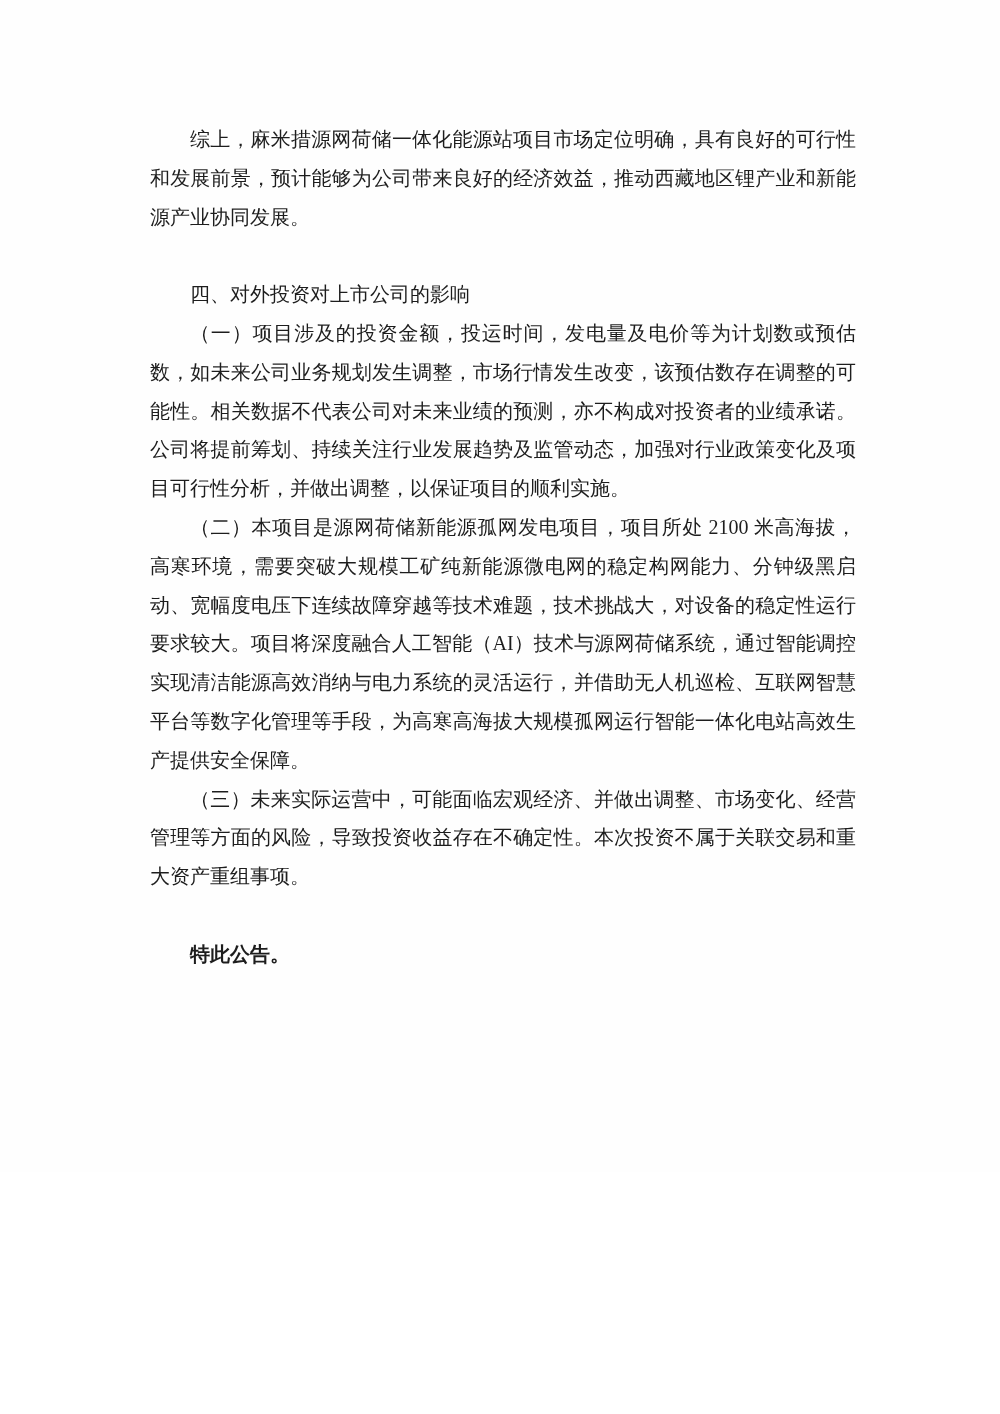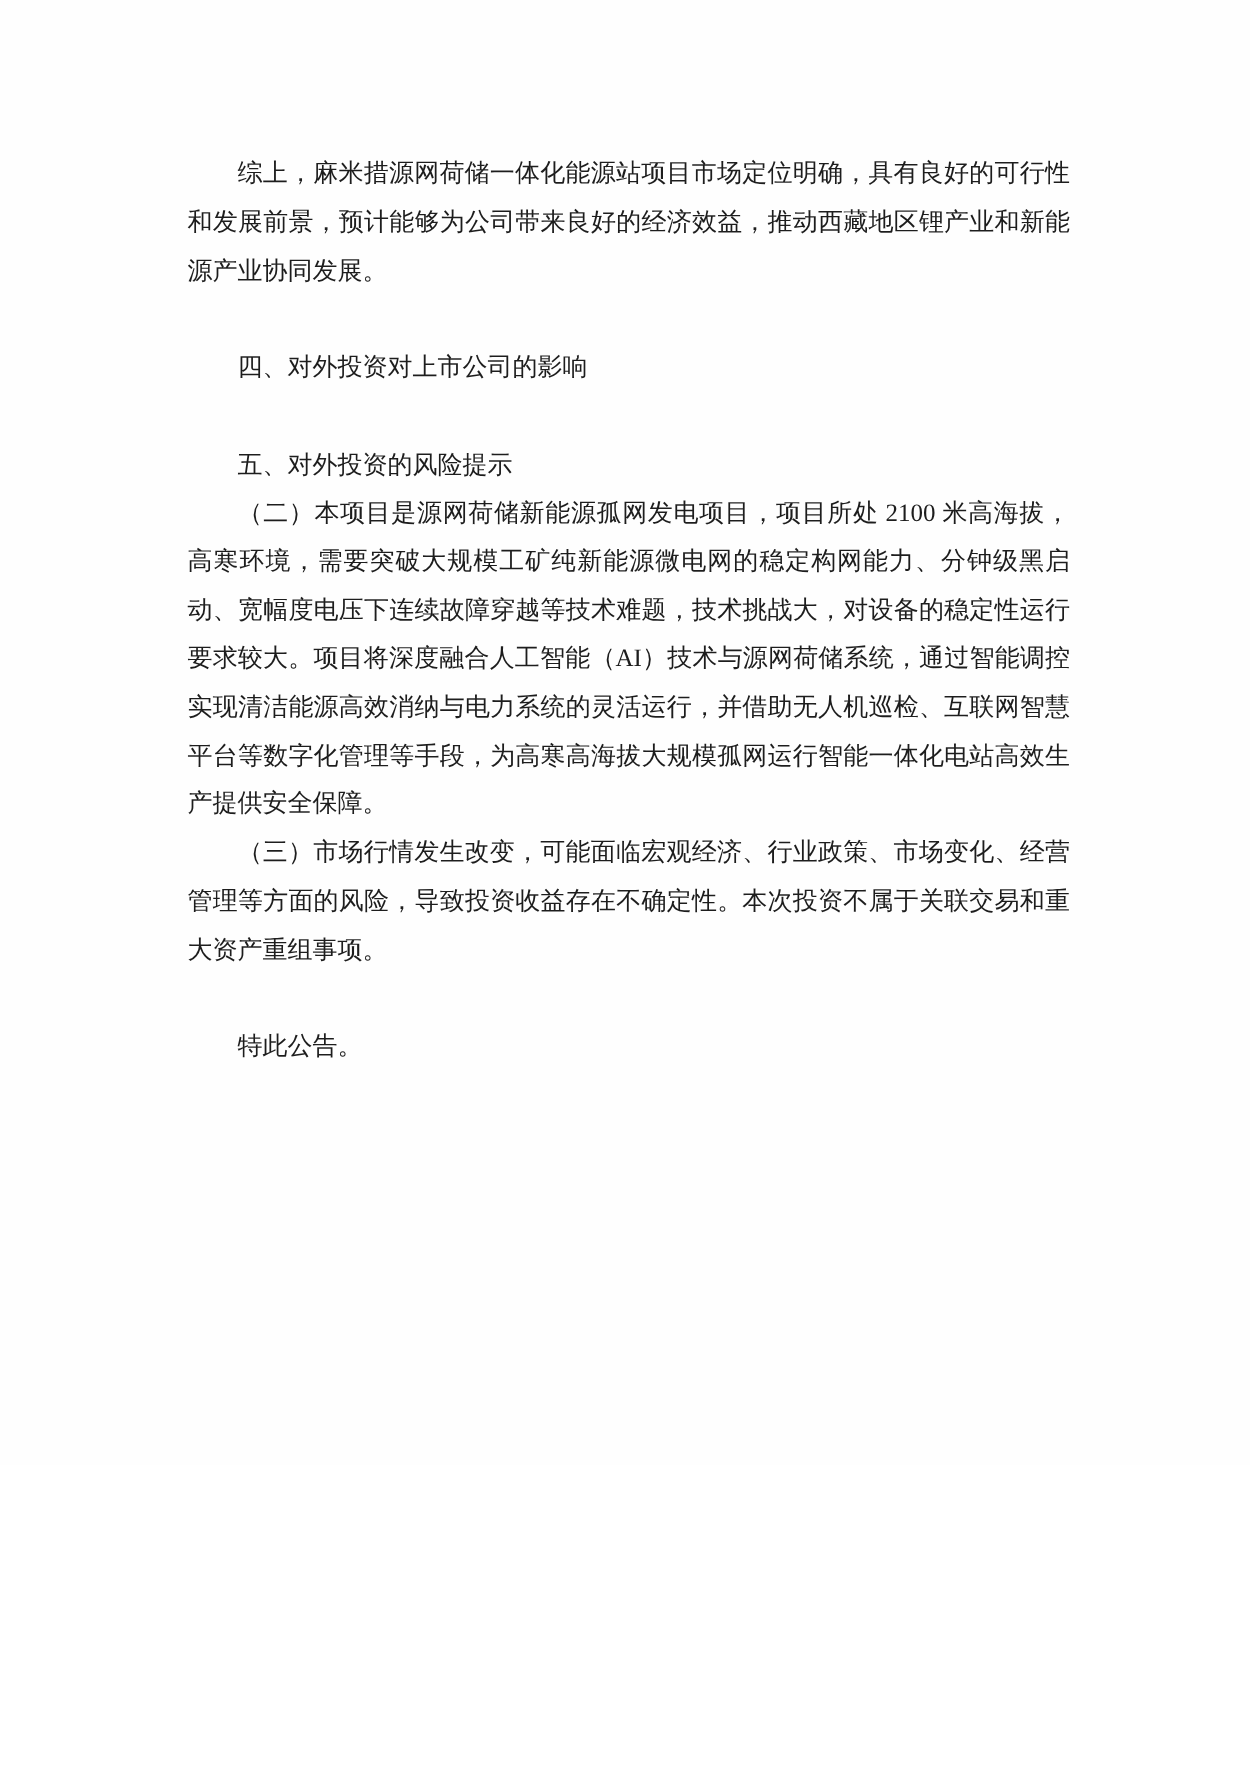--- a/index.html
+++ b/index.html
@@ -32,38 +32,38 @@
     text-indent: 2em;
   }
   .body-paragraph {
     font-weight: normal;
   }
   .section-heading {
     font-weight: normal;
     margin-top: 38.8px !important;
   }
   .closing-statement {
-    font-weight: normal;
+    font-weight: bold;
     margin-top: 38.8px !important;
   }
 </style>
 </head>
 <body>
 
 <div class="page">
   <div class="content">
 
     <p class="body-paragraph">综上，麻米措源网荷储一体化能源站项目市场定位明确，具有良好的可行性和发展前景，预计能够为公司带来良好的经济效益，推动西藏地区锂产业和新能源产业协同发展。</p>
 
     <p class="section-heading">四、对外投资对上市公司的影响</p>
 
 
-    <p class="section-heading">五、对外投资的风险提示</p>
 
+    <p class="body-paragraph">（一）项目涉及的投资金额，投运时间，发电量及电价等为计划数或预估数，如未来公司业务规划发生调整，市场行情发生改变，该预估数存在调整的可能性。相关数据不代表公司对未来业绩的预测，亦不构成对投资者的业绩承诺。公司将提前筹划、持续关注行业发展趋势及监管动态，加强对行业政策变化及项目可行性分析，并做出调整，以保证项目的顺利实施。</p>
 
     <p class="body-paragraph">（二）本项目是源网荷储新能源孤网发电项目，项目所处 2100 米高海拔，高寒环境，需要突破大规模工矿纯新能源微电网的稳定构网能力、分钟级黑启动、宽幅度电压下连续故障穿越等技术难题，技术挑战大，对设备的稳定性运行要求较大。项目将深度融合人工智能（AI）技术与源网荷储系统，通过智能调控实现清洁能源高效消纳与电力系统的灵活运行，并借助无人机巡检、互联网智慧平台等数字化管理等手段，为高寒高海拔大规模孤网运行智能一体化电站高效生产提供安全保障。</p>
 
-    <p class="body-paragraph">（三）市场行情发生改变，可能面临宏观经济、行业政策、市场变化、经营管理等方面的风险，导致投资收益存在不确定性。本次投资不属于关联交易和重大资产重组事项。</p>
+    <p class="body-paragraph">（三）未来实际运营中，可能面临宏观经济、并做出调整、市场变化、经营管理等方面的风险，导致投资收益存在不确定性。本次投资不属于关联交易和重大资产重组事项。</p>
 
     <p class="closing-statement">特此公告。</p>
 
   </div>
 </div>
 
 </body></html>

